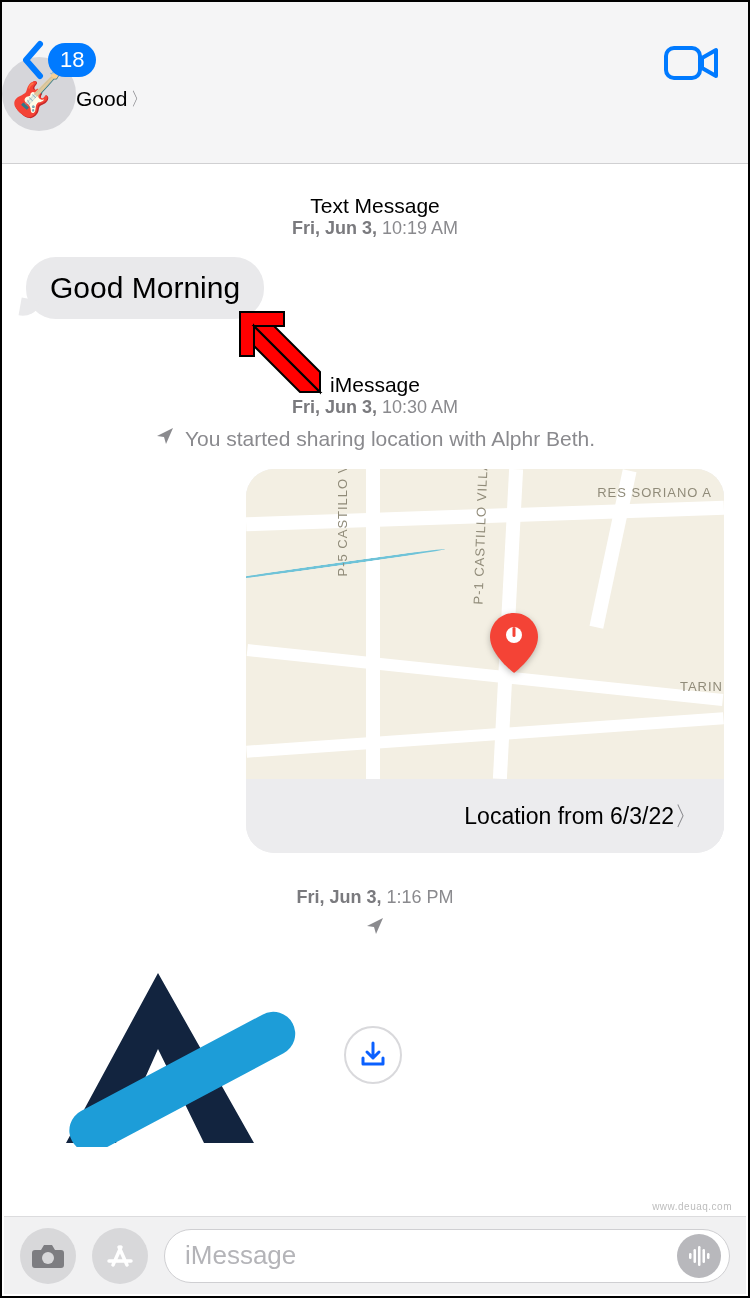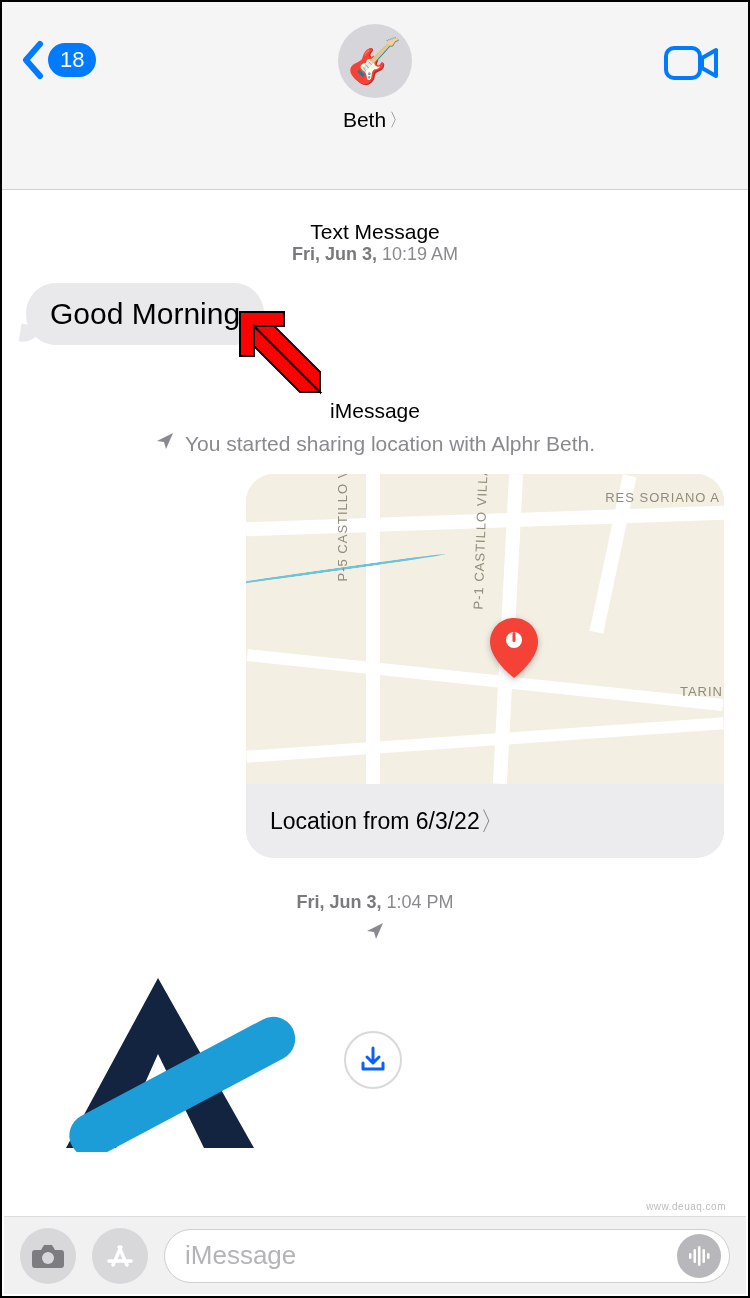--- a/index.html
+++ b/index.html
@@ -6,26 +6,25 @@
   body {
     width: 750px;
     height: 1298px;
     font-family: -apple-system, "Helvetica Neue", Helvetica, Arial, sans-serif;
     background: #fff;
     overflow: hidden;
     position: relative;
     border: 2px solid #000;
   }
   .header {
-    height: 188px;
+    height: 162px;
     background: #f5f5f6;
     border-bottom: 1px solid #d0d0d2;
     position: relative;
     display: flex;
-    flex-direction: column;
     align-items: center;
     padding-top: 22px;
   }
   .back-cluster {
     position: absolute;
     left: 18px;
     top: 38px;
     display: flex;
     align-items: center;
     cursor: pointer;
@@ -148,21 +147,21 @@
   }
   .pin svg { filter: drop-shadow(0 2px 3px rgba(0,0,0,0.25)); }
   .map-caption {
     height: 74px;
     background:#ececee;
     display:flex;
     align-items:center;
     padding: 0 24px;
     font-size:23px;
     color:#000;
-    justify-content:flex-start;
+    justify-content:flex-end;
   }
   .map-caption .chev { color:#8a8a8e; font-size:26px; }
   .img-row { display:flex; align-items:center; gap: 28px; margin-top:22px;}
   .img-thumb {
     width: 290px;
     height: 184px;
     border-radius: 28px;
     background:#fff;
     position:relative;
     overflow:hidden;
@@ -221,21 +220,21 @@
   }
   
   .red-arrow {
     position:absolute;
     left: 228px;
     top: 300px;
     pointer-events:none;
   }
   .watermark {
     position:absolute;
-    right: 22px;
+    right: 16px;
     bottom: 84px;
     font-size:10px;
     color:#bdbdbd;
     letter-spacing:0.5px;
   }
 </style>
 </head>
 <body>
 
 <div class="header">
@@ -250,21 +249,21 @@
   <div class="facetime-btn">
     <svg width="56" height="38" viewBox="0 0 56 38">
       <rect x="2" y="4" width="34" height="30" rx="8" fill="none" stroke="#007aff" stroke-width="4"></rect>
       <path d="M38 14 L52 6 V32 L38 24 Z" fill="none" stroke="#007aff" stroke-width="4" stroke-linejoin="round"></path>
     </svg>
   </div>
   <div class="avatar">
     <span>🎸</span>
   </div>
   <div class="contact-name-row">
-    <span class="contact-name">Beth</span>
+    <span class="contact-name">Good</span>
     <span class="chev-sm">〉</span>
   </div>
 </div>
 
 <div class="thread">
 
   <div class="ts-block">
     <div class="ts-label">Text Message</div>
     <div class="ts-date">
       <b>Fri, Jun 3,</b> <span>10:19 AM</span>
@@ -272,20 +271,23 @@
   </div>
 
   <div class="bubble-row incoming">
     <div class="bubble incoming">
       <span>Good Morning</span>
     </div>
   </div>
 
   <div class="ts-block" style="margin-top:54px">
     <div class="ts-label">iMessage</div>
+    <div class="ts-date">
+      <b>Fri, Jun 3,</b> <span>10:30 AM</span>
+    </div>
   </div>
   <div class="status-line">
     <span class="loc-arrow">
       <svg width="20" height="20" viewBox="0 0 20 20">
           <path d="M2 10 L18 2 L11 18 L9 11 Z" fill="#8a8a8e"></path>
         </svg>
     </span>
     <span>You started sharing location with Alphr Beth.</span>
   </div>
 
@@ -295,40 +297,40 @@
 
         <div class="road" style="left:0;top:40px;width:100%;height:14px;transform:rotate(-2deg)"></div>
         <div class="road" style="left:120px;top:0;width:14px;height:100%"></div>
         <div class="road" style="left:255px;top:0;width:14px;height:100%;transform:rotate(3deg)"></div>
         <div class="road" style="left:0;top:200px;width:100%;height:12px;transform:rotate(6deg)"></div>
         <div class="road" style="left:0;top:260px;width:100%;height:12px;transform:rotate(-4deg)"></div>
         <div class="road" style="left:360px;top:0;width:14px;height:160px;transform:rotate(12deg)"></div>
         <div class="river" style="left:-20px;top:94px;width:220px;height:3px;border-radius:50%;transform:rotate(-8deg)"></div>
         <span class="map-label" style="left:96px;top:100px;transform:rotate(-90deg);transform-origin:left">P-5 CASTILLO VILLAGE</span>
         <span class="map-label" style="left:232px;top:128px;transform:rotate(-88deg);transform-origin:left">P-1 CASTILLO VILLAGE</span>
-        <span class="map-label" style="right:4px;top:16px;">RES SORIANO A</span>
+        <span class="map-label" style="right:12px;top:16px;">RES SORIANO A</span>
         <span class="map-label" style="right:1px;top:210px;">TARIN</span>
         <div class="pin">
           <svg width="56" height="66" viewBox="0 0 56 66">
             <path d="M28 2 C14 2 4 13 4 26 C4 44 28 62 28 62 C28 62 52 44 52 26 C52 13 42 2 28 2 Z" fill="#f44336"></path>
             <circle cx="28" cy="24" r="8" fill="#fff"></circle>
             <rect x="26.5" y="16" width="3" height="10" rx="1.5" fill="#f44336"></rect>
           </svg>
         </div>
       </div>
       <div class="map-caption">
         <span>Location from 6/3/22</span>
         <span class="chev">〉</span>
       </div>
     </div>
   </div>
 
   <div class="ts-block" style="margin-top:34px">
     <div class="ts-date">
-      <b>Fri, Jun 3,</b> <span>1:04 PM</span>
+      <b>Fri, Jun 3,</b> <span>1:16 PM</span>
     </div>
   </div>
   <div class="status-line">
     <span class="loc-arrow">
       <svg width="20" height="20" viewBox="0 0 20 20">
           <path d="M2 10 L18 2 L11 18 L9 11 Z" fill="#8a8a8e"></path>
         </svg>
     </span>
   </div>
 

